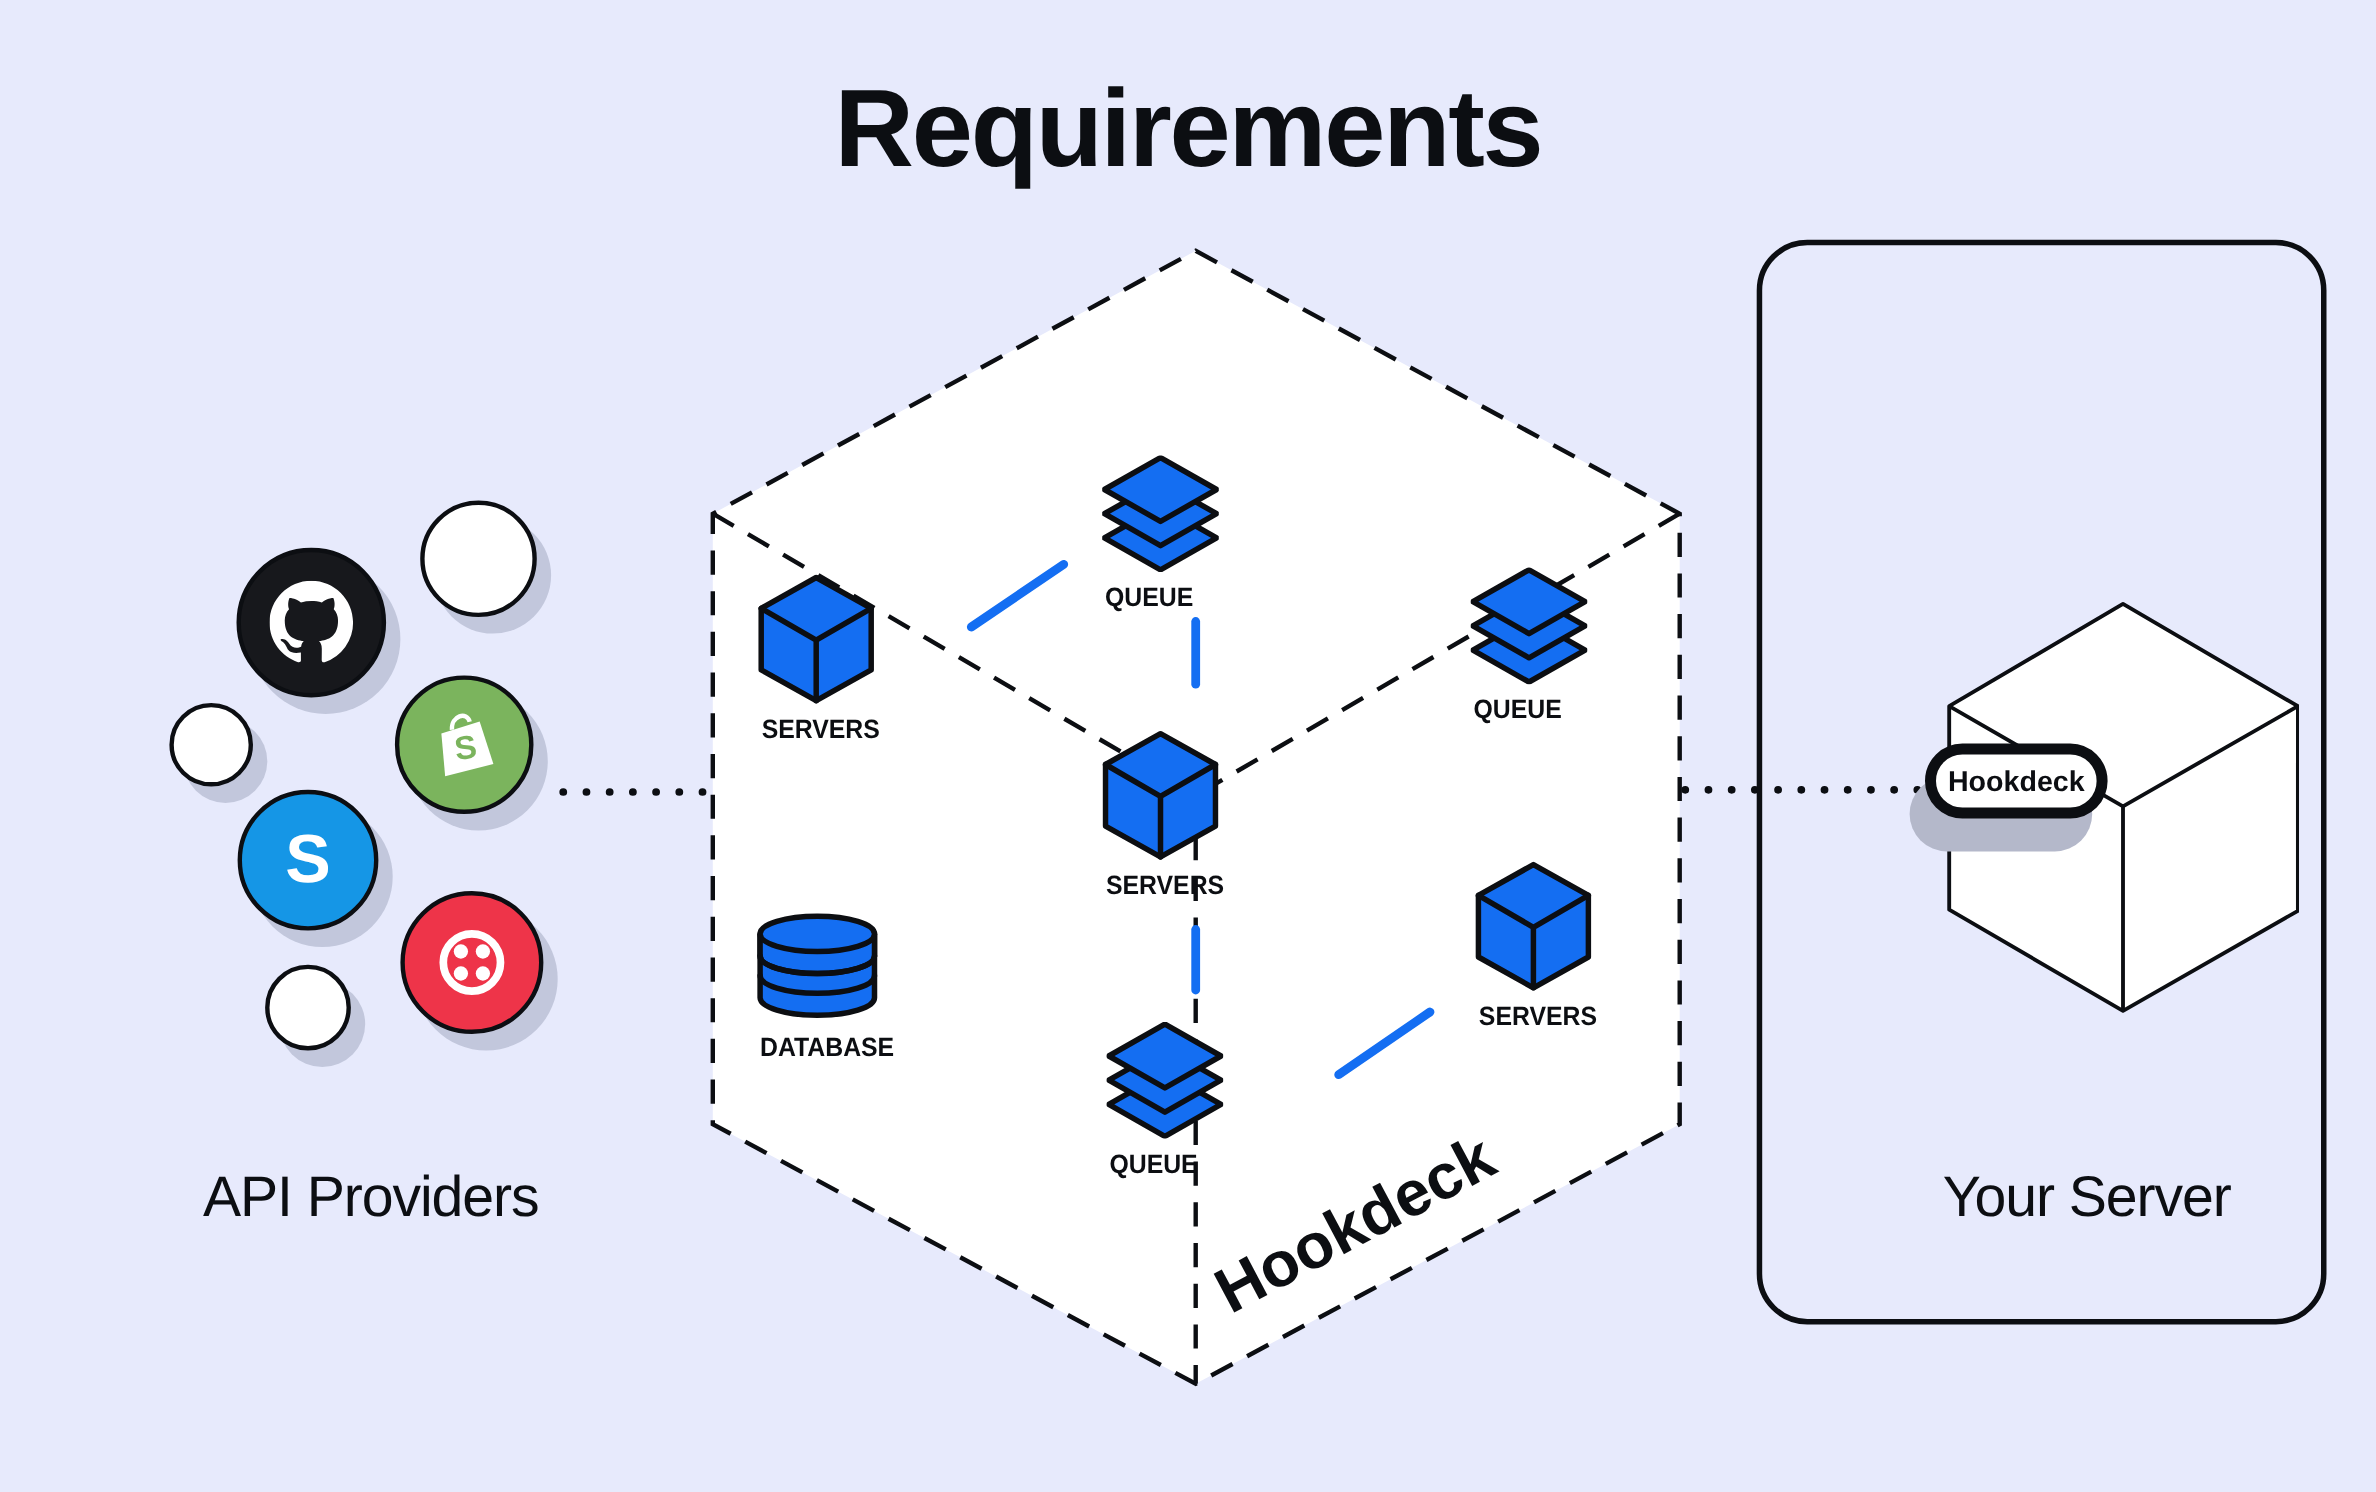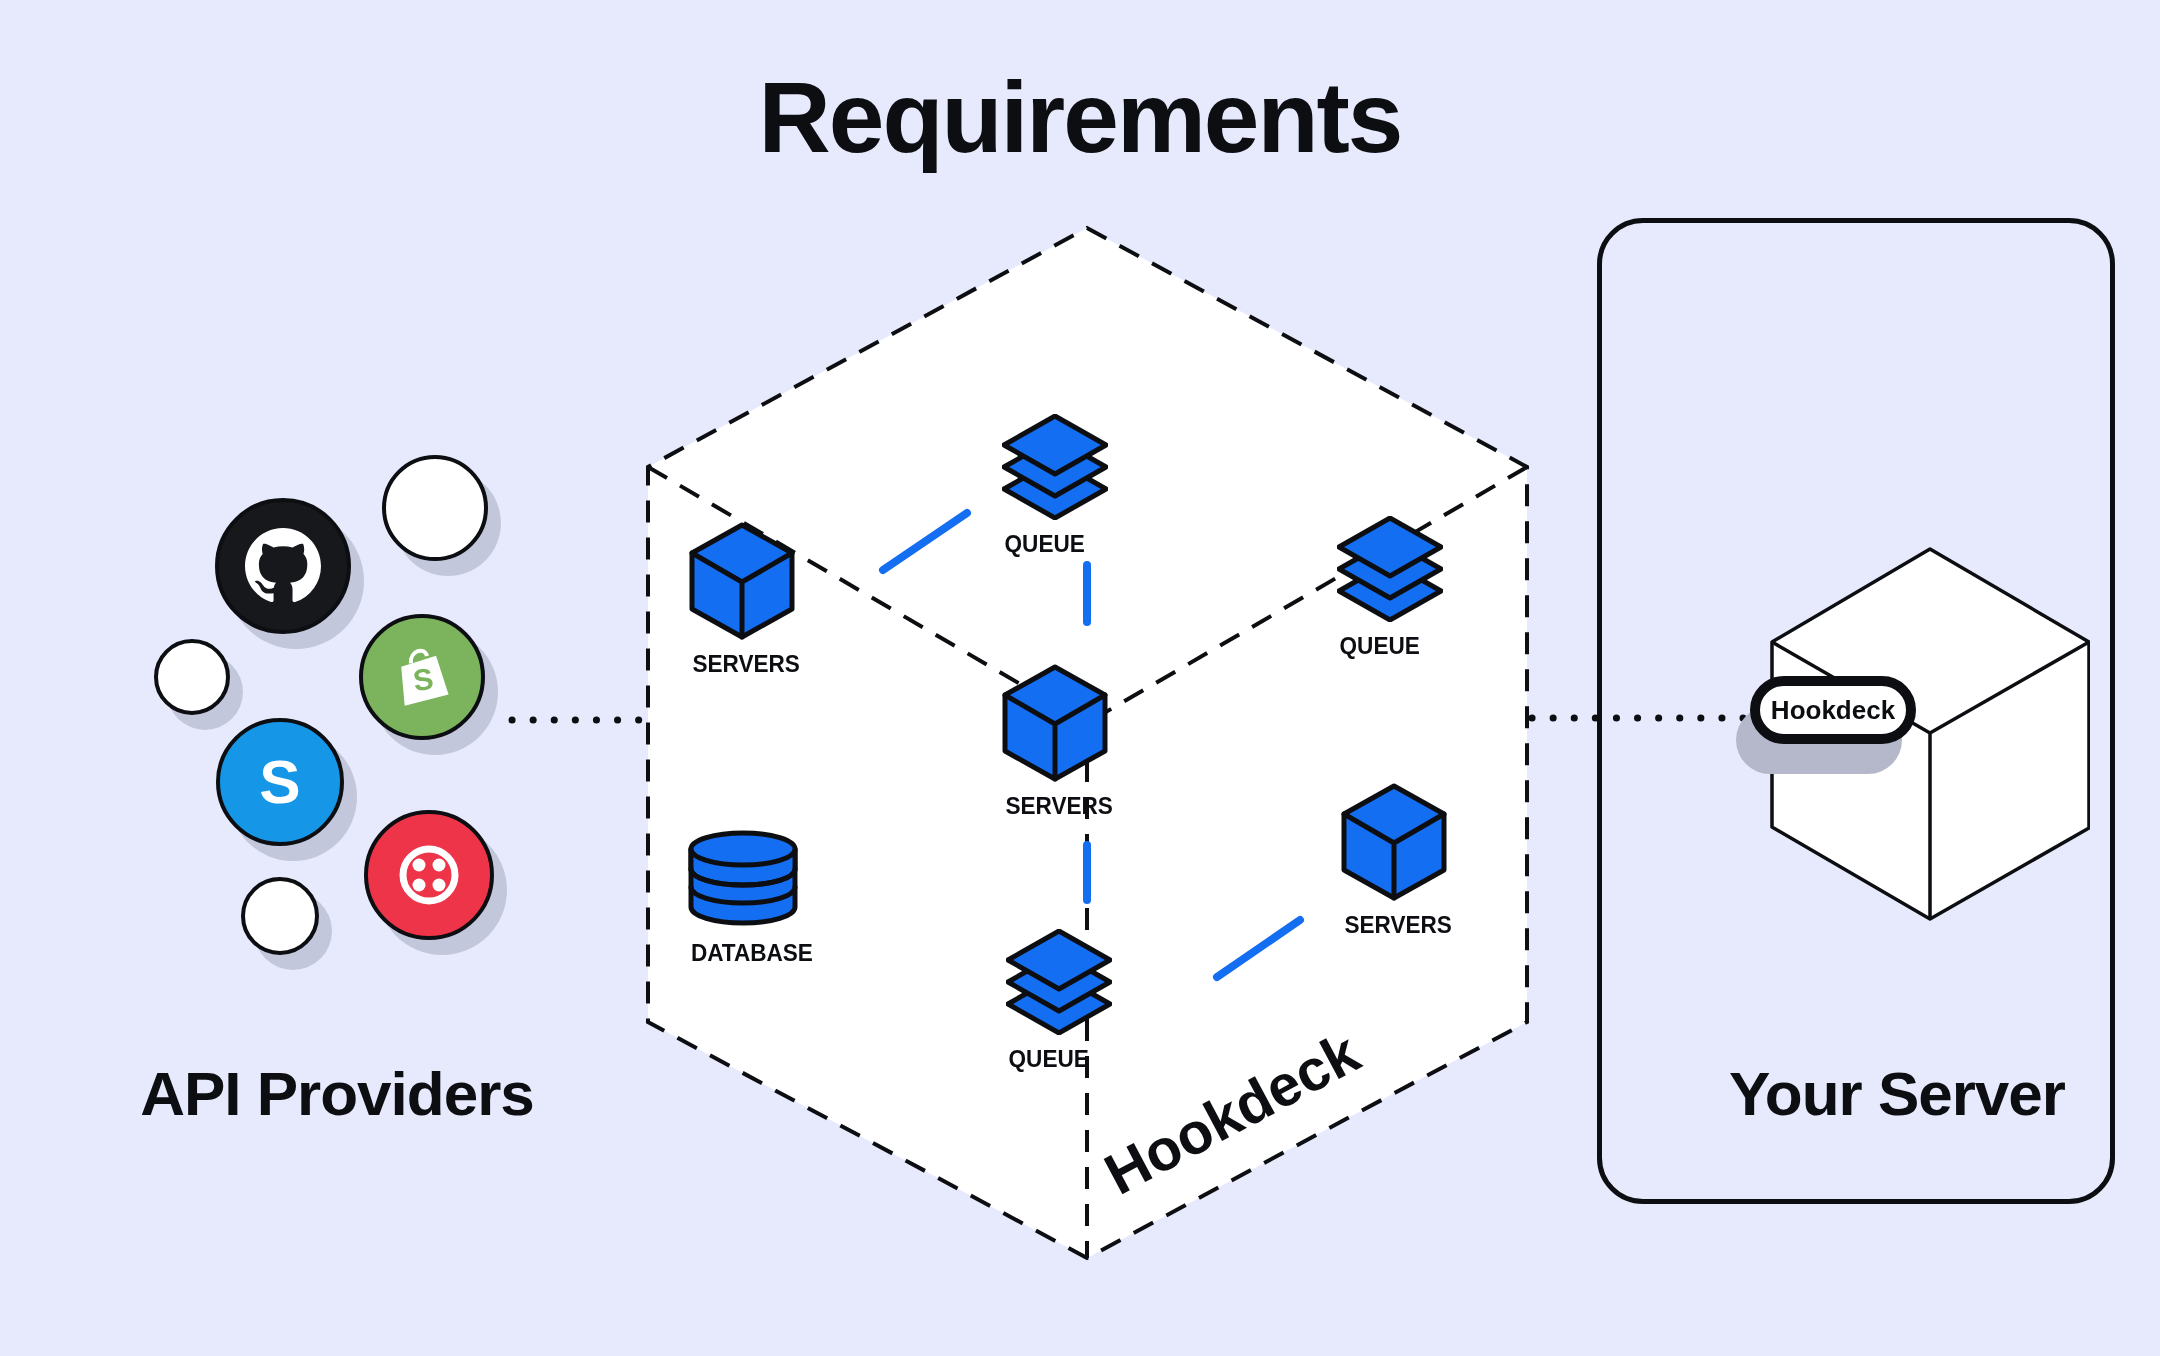--- a/index.html
+++ b/index.html
@@ -3,21 +3,21 @@
 <meta charset="utf-8">
 <style>
   html,body{margin:0;padding:0;background:#e7eafc;}
   .canvas{position:relative;width:2160px;height:1356px;background:var(--bg,#e7eafc);
     font-family:"Liberation Sans",sans-serif;color:var(--ink,#0c0e12);overflow:hidden;}
   .layer{position:absolute;left:0;top:0;}
 
   
   .title{position:absolute;left:0;top:60px;width:2160px;text-align:center;
     font-size:100px;font-weight:bold;letter-spacing:-2px;color:var(--ink);}
-  .section-label{position:absolute;font-size:62px;font-weight:bold;letter-spacing:-1px;color:var(--ink);}
+  .section-label{position:absolute;font-size:52px;font-weight:normal;letter-spacing:-1px;color:var(--ink);}
   .providers-label{left:107px;top:1058px;width:460px;text-align:center;}
   .yourserver-label{left:1597px;top:1058px;width:518px;text-align:center;padding-left:41px;}
   .hookdeck-label{position:absolute;left:1083px;top:1079px;width:300px;height:72px;
     text-align:center;font-size:58px;font-weight:bold;letter-spacing:0;
     transform:rotate(-28deg);color:var(--ink);}
 
   
   .node{position:absolute;width:160px;display:flex;flex-direction:column;align-items:flex-start;gap:10px;}
   .node-label{font-size:24px;font-weight:bold;color:var(--ink);transform:scaleX(.94);white-space:nowrap;}
   .icon-shape{fill:var(--blue,#146ef2);stroke:var(--ink,#0c0e12);stroke-width:5;stroke-linejoin:round;}

